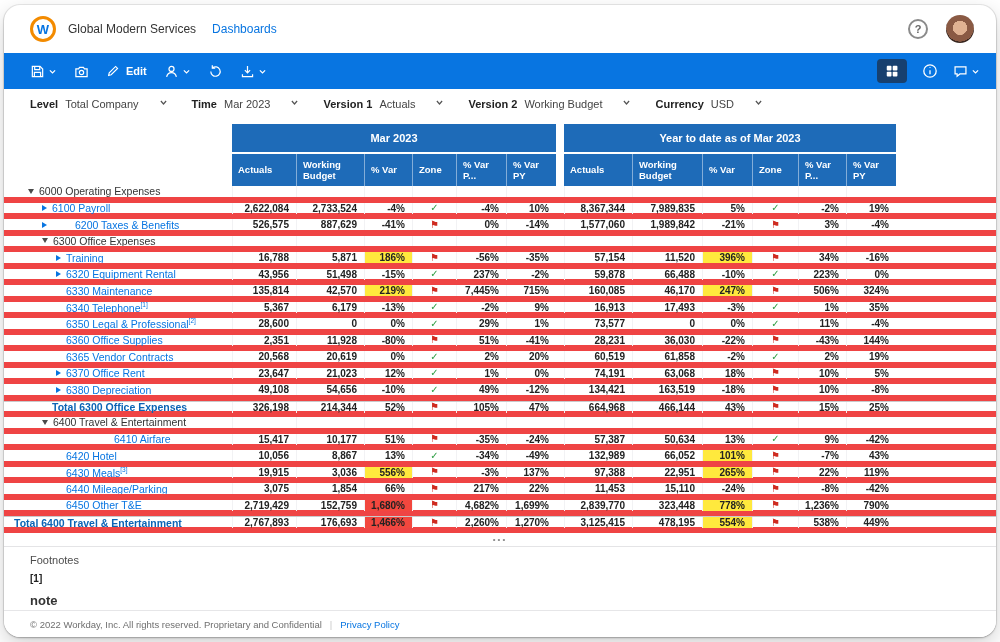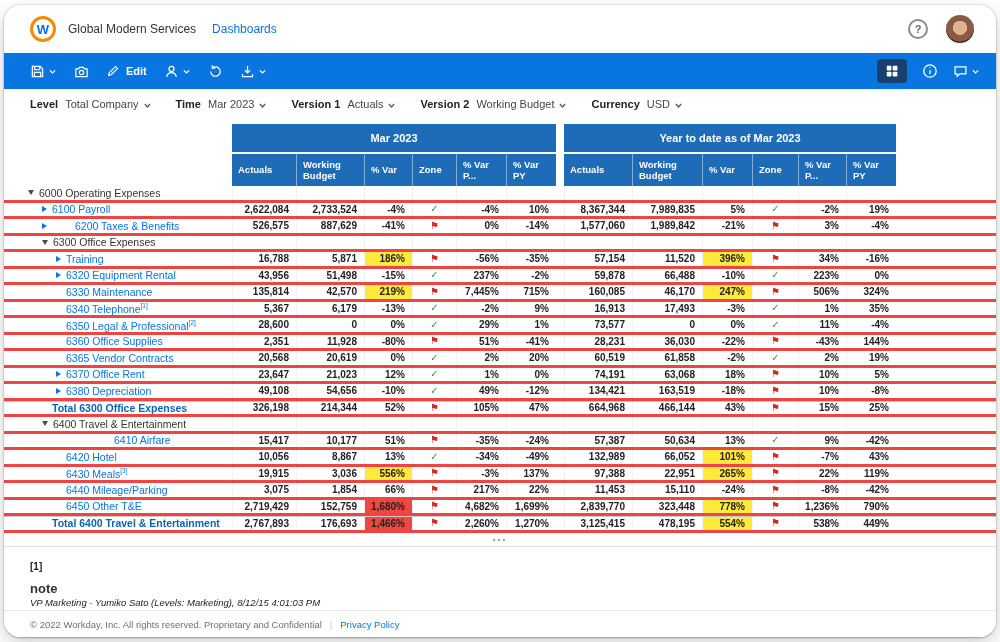--- a/index.html
+++ b/index.html
@@ -21,31 +21,31 @@
   
   .toolbar{height:36px;background:#0875e1;display:flex;align-items:center;padding:0 16px 0 26px;color:#fff}
   .tbg{display:flex;align-items:center;gap:3px;margin-right:17px;cursor:pointer}
   .tb-edit-label{font-size:11px;font-weight:bold;margin-left:3px}
   .tb-right{margin-left:auto;display:flex;align-items:center;gap:15px}
   .tile{background:#17406f;border-radius:4px;width:30px;height:24px;display:flex;align-items:center;justify-content:center;cursor:pointer}
   
   .filterbar{height:30px;display:flex;align-items:center;padding:0 26px;gap:24px}
   .fgroup{display:flex;align-items:center;gap:7px}
   .flabel{font-size:11px;font-weight:bold;color:#222}
-  .fvalue{font-size:11px;color:#444;display:flex;align-items:flex-end;gap:4px;cursor:pointer}
+  .fvalue{font-size:11px;color:#444;display:flex;align-items:flex-start;gap:20px;cursor:pointer}
   
   .table{margin-top:5px}
   .grid-row{display:grid;grid-template-columns:228px 64px 68px 48px 44px 50px 50px 8px 68px 70px 50px 46px 48px 50px 1fr}
   .group-row{height:28px;margin-bottom:2px}
   .group-cell{background:#1e6bb8;color:#fff;font-size:11px;font-weight:bold;display:flex;align-items:center;justify-content:center}
   .colhead-row{height:32px}
   .colhead{background:#1e6bb8;color:#fff;font-size:9.5px;font-weight:bold;display:flex;align-items:center;
     padding:0 6px;line-height:1.2;border-left:1px solid rgba(255,255,255,.45);cursor:pointer}
   .colhead.first{border-left:none}
-  .body-row{height:16.5px;border-bottom:3px solid #ef4444}
+  .body-row{height:16.5px;border-bottom:6px solid #ef4444}
   .body-row.total{border-top:1px solid #c9c9cb}
   .label-cell{display:flex;align-items:center;gap:5px;font-size:10.5px;white-space:nowrap;overflow:hidden}
   .label-cell.link{color:#0875e1}
   .label-cell.section{color:#333}
   .label-cell.total{color:#0b64b5;font-weight:bold}
   .exp{width:0;height:0;flex:0 0 auto;cursor:pointer}
   .exp.right{border-top:3.5px solid transparent;border-bottom:3.5px solid transparent;border-left:5px solid currentColor}
   .exp.down{border-left:3.5px solid transparent;border-right:3.5px solid transparent;border-top:5px solid currentColor}
   .label-cell.section .exp{color:#4a4a4a}
   .exp-sp{width:5px;flex:0 0 auto}
@@ -696,21 +696,21 @@
           <div class="num">323,448</div>
           <div class="num hl-yellow">778%</div>
           <div class="zone">
             <span class="flag">⚑</span>
           </div>
           <div class="num">1,236%</div>
           <div class="num">790%</div>
           <div class="filler"></div>
         </div>
         <div class="grid-row body-row total">
-          <div class="label-cell total" style="padding-left: 38px;">
+          <div class="label-cell total" style="">
             <span class="exp-sp"></span>
             <span>Total 6400 Travel &amp; Entertainment</span>
           </div>
           <div class="num">2,767,893</div>
           <div class="num">176,693</div>
           <div class="num hl-red">1,466%</div>
           <div class="zone">
             <span class="flag">⚑</span>
           </div>
           <div class="num">2,260%</div>
@@ -724,20 +724,21 @@
           </div>
           <div class="num">538%</div>
           <div class="num">449%</div>
           <div class="filler"></div>
         </div>
       </div>
     <div class="dots">•••</div>
   </div>
 
   <div class="footnotes">
+    <div class="fn-heading">Footnotes</div>
     <div class="fn-marker">[1]</div>
     <div class="fn-note-label">note</div>
     <div class="fn-text">VP Marketing - Yumiko Sato (Levels: Marketing), 8/12/15 4:01:03 PM</div>
   </div>
 
   <div class="pagefooter">
     <span>© 2022 Workday, Inc. All rights reserved. Proprietary and Confidential</span>
     <span class="fdiv">|</span>
     <span class="privacy">Privacy Policy</span>
   </div>

